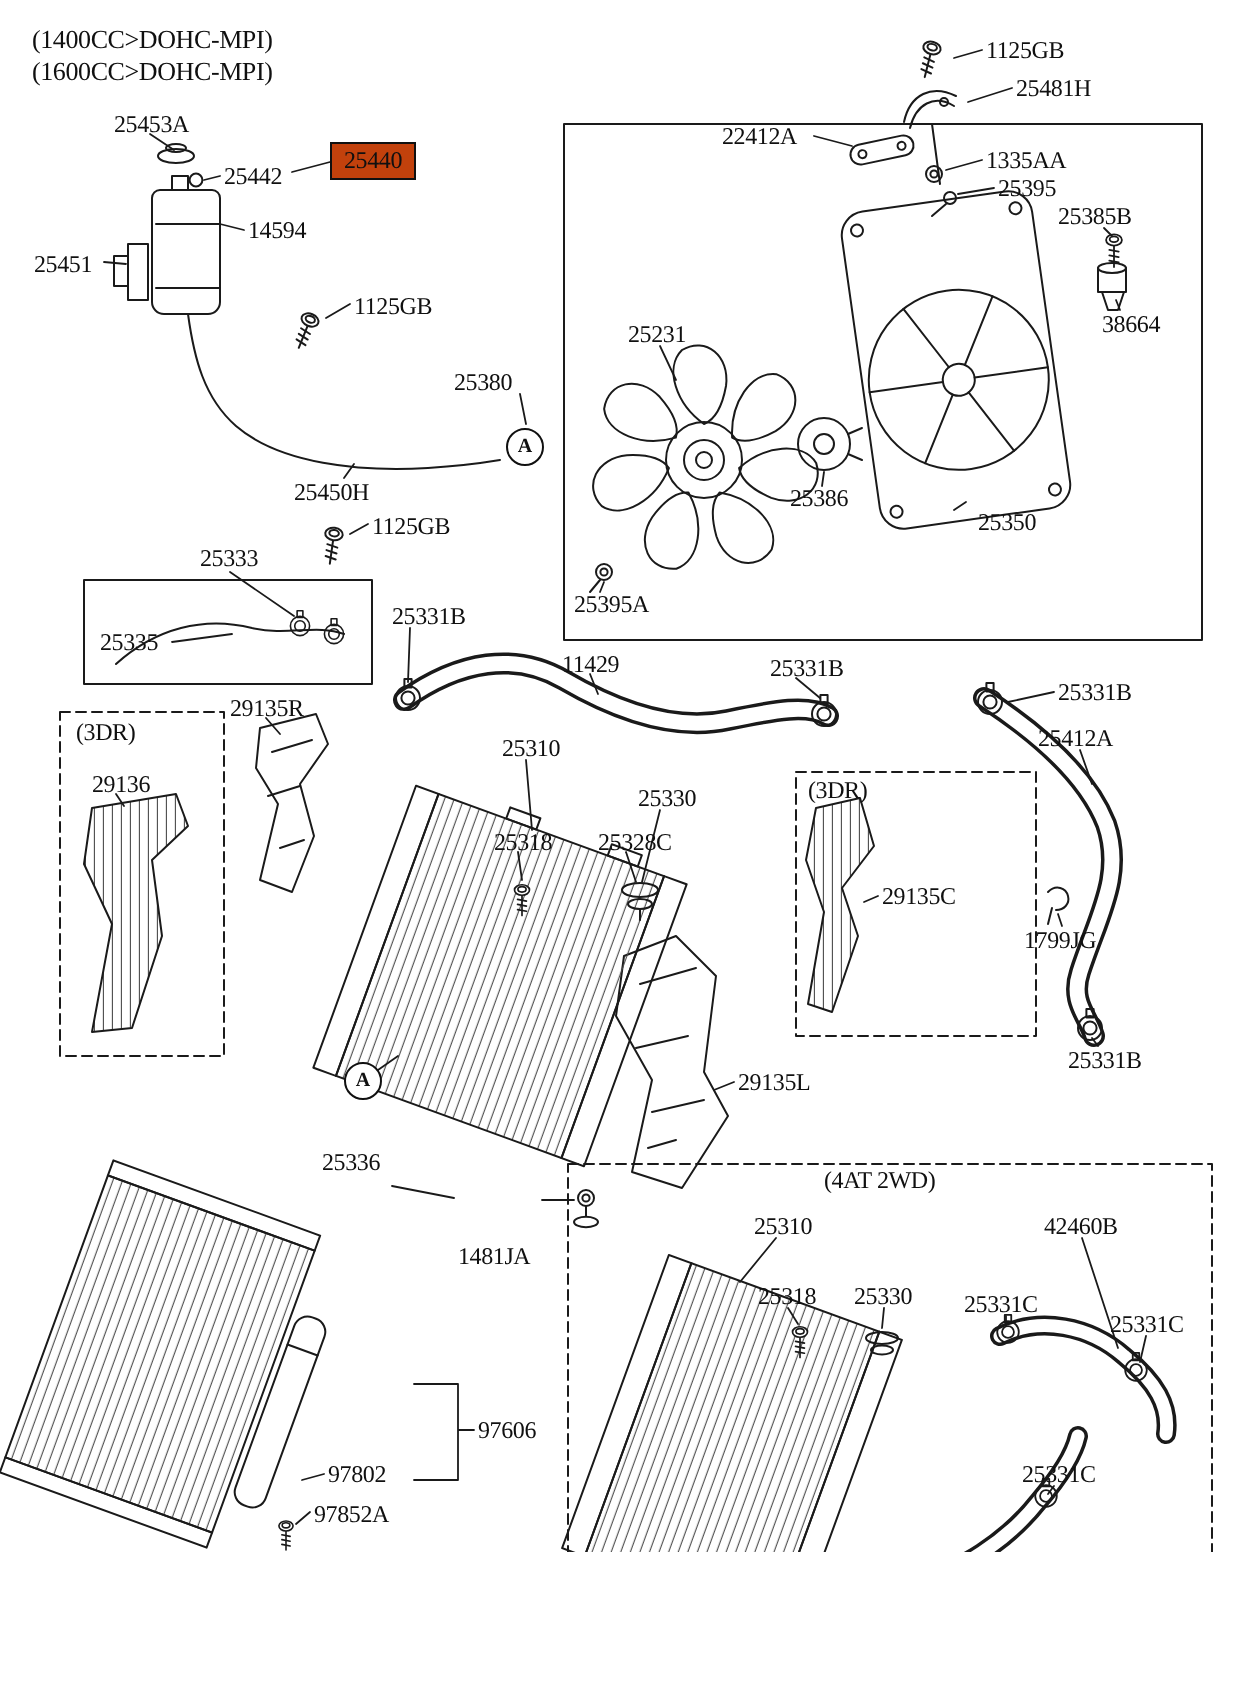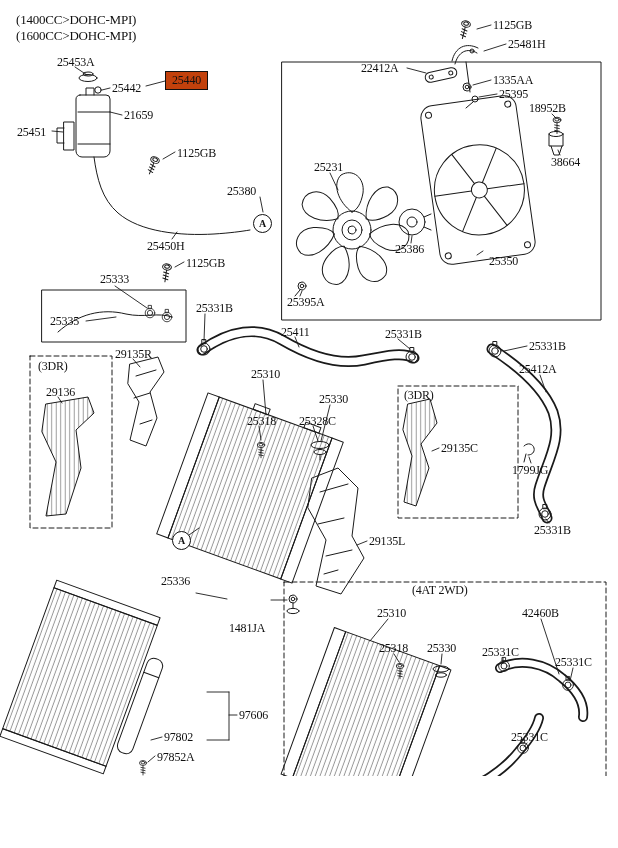--- a/index.html
+++ b/index.html
@@ -260,50 +260,50 @@
     </g>
   </g>
 </svg>
 
 <div class="lbl hdr" style="left:16px;top:12px">(1400CC&gt;DOHC-MPI)</div>
 <div class="lbl hdr" style="left:16px;top:28px">(1600CC&gt;DOHC-MPI)</div>
 
 <div class="lbl" style="left:57px;top:56px">25453A</div>
 <div class="lbl" style="left:112px;top:82px">25442</div>
 <div class="lbl boxed" style="left:165px;top:71px">25440</div>
-<div class="lbl" style="left:124px;top:109px">21659</div>
+<div class="lbl" style="left:124px;top:109px">14594</div>
 <div class="lbl" style="left:17px;top:126px">25451</div>
 <div class="lbl" style="left:177px;top:147px">1125GB</div>
 <div class="lbl" style="left:227px;top:185px">25380</div>
 <div class="lbl" style="left:147px;top:240px">25450H</div>
 <div class="lbl" style="left:186px;top:257px">1125GB</div>
 <div class="lbl" style="left:100px;top:273px">25333</div>
 <div class="lbl" style="left:50px;top:315px">25335</div>
 <div class="lbl" style="left:196px;top:302px">25331B</div>
 <div class="lbl" style="left:115px;top:348px">29135R</div>
 <div class="lbl" style="left:38px;top:360px">(3DR)</div>
 <div class="lbl" style="left:46px;top:386px">29136</div>
 <div class="lbl" style="left:251px;top:368px">25310</div>
-<div class="lbl" style="left:281px;top:326px">25411</div>
+<div class="lbl" style="left:281px;top:326px">11429</div>
 <div class="lbl" style="left:385px;top:328px">25331B</div>
 <div class="lbl" style="left:319px;top:393px">25330</div>
 <div class="lbl" style="left:247px;top:415px">25318</div>
 <div class="lbl" style="left:299px;top:415px">25328C</div>
 <div class="lbl" style="left:369px;top:535px">29135L</div>
 <div class="lbl" style="left:161px;top:575px">25336</div>
 <div class="lbl" style="left:229px;top:622px">1481JA</div>
 <div class="lbl" style="left:239px;top:709px">97606</div>
 <div class="lbl" style="left:164px;top:731px">97802</div>
 <div class="lbl" style="left:157px;top:751px">97852A</div>
 <div class="lbl" style="left:493px;top:19px">1125GB</div>
 <div class="lbl" style="left:508px;top:38px">25481H</div>
 <div class="lbl" style="left:361px;top:62px">22412A</div>
 <div class="lbl" style="left:493px;top:74px">1335AA</div>
 <div class="lbl" style="left:499px;top:88px">25395</div>
-<div class="lbl" style="left:529px;top:102px">18952B</div>
+<div class="lbl" style="left:529px;top:102px">25385B</div>
 <div class="lbl" style="left:551px;top:156px">38664</div>
 <div class="lbl" style="left:314px;top:161px">25231</div>
 <div class="lbl" style="left:395px;top:243px">25386</div>
 <div class="lbl" style="left:489px;top:255px">25350</div>
 <div class="lbl" style="left:287px;top:296px">25395A</div>
 <div class="lbl" style="left:529px;top:340px">25331B</div>
 <div class="lbl" style="left:519px;top:363px">25412A</div>
 <div class="lbl" style="left:404px;top:389px">(3DR)</div>
 <div class="lbl" style="left:441px;top:442px">29135C</div>
 <div class="lbl" style="left:512px;top:464px">1799JG</div>

